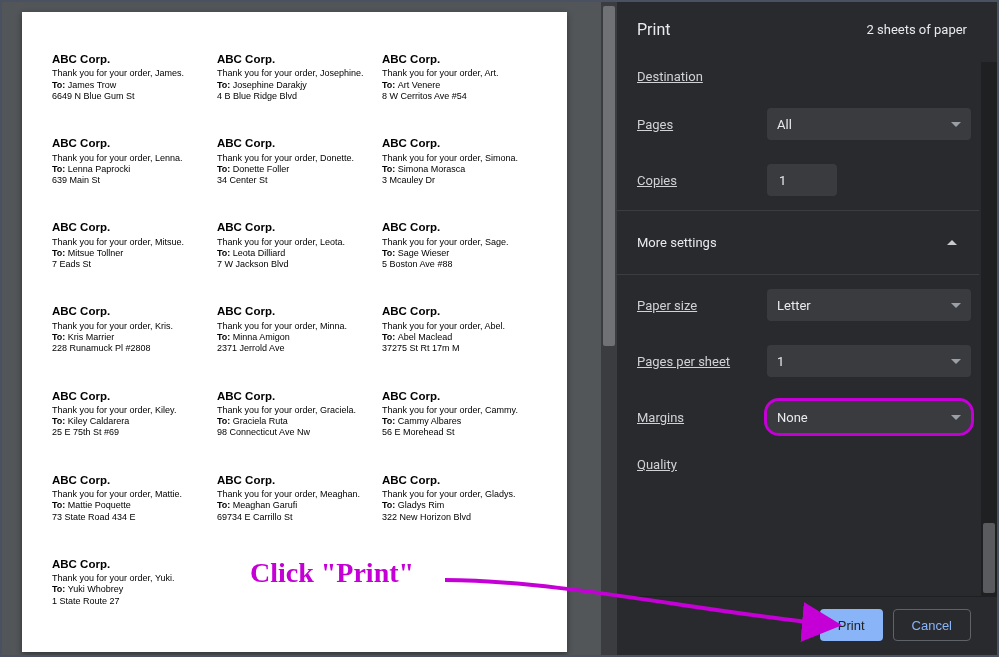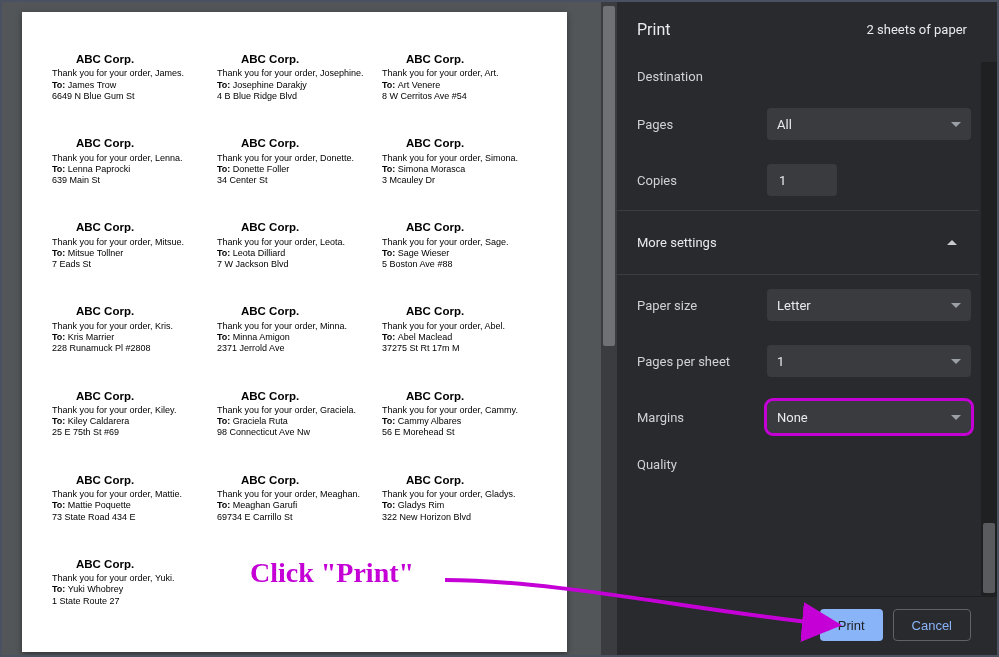--- a/index.html
+++ b/index.html
@@ -57,21 +57,20 @@
   .label {
     font-size: 9px;
     line-height: 1.25;
     color: #000;
     font-family: Arial, sans-serif;
   }
   .label .company {
     font-size: 11.5px;
     font-weight: 700;
     margin-bottom: 2px;
-    margin-left: 24px;
   }
   .label .thank {}
   .label .to {}
   .label .to b { font-weight: 700; }
   .label .addr {}
 
   
   .panel {
     width: 380px;
     background: #292a2d;
@@ -112,20 +111,21 @@
   }
   .row {
     display: flex;
     align-items: center;
     padding: 12px 8px 12px 20px;
   }
   .row .field-label {
     width: 130px;
     font-size: 13px;
     color: #d0d2d6;
+    text-decoration: underline;
   }
   .select {
     flex: 1;
     background: #3a3b3e;
     border-radius: 4px;
     height: 32px;
     display: flex;
     align-items: center;
     padding: 0 10px;
     font-size: 13px;
@@ -137,21 +137,21 @@
     position: absolute;
     right: 10px;
     width: 0; height: 0;
     border-left: 5px solid transparent;
     border-right: 5px solid transparent;
     border-top: 5px solid #9aa0a6;
   }
   .select.highlight {
     outline: 3px solid #c400d6;
     outline-offset: 0;
-    border-radius: 6px;
+    border-radius: 12px;
   }
   .textinput {
     width: 70px;
     background: #3a3b3e;
     border-radius: 4px;
     height: 32px;
     display: flex;
     align-items: center;
     padding: 0 12px;
     font-size: 13px;

